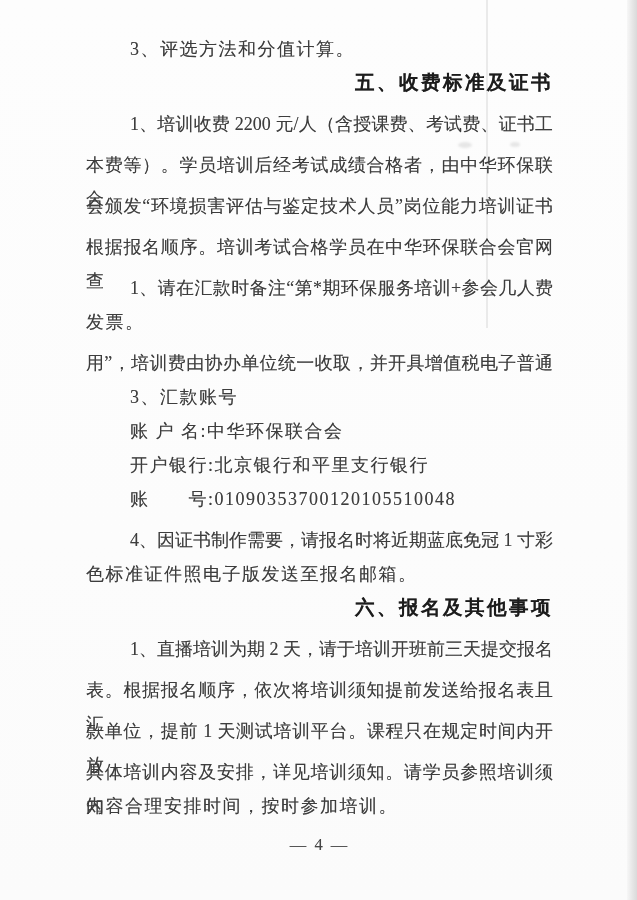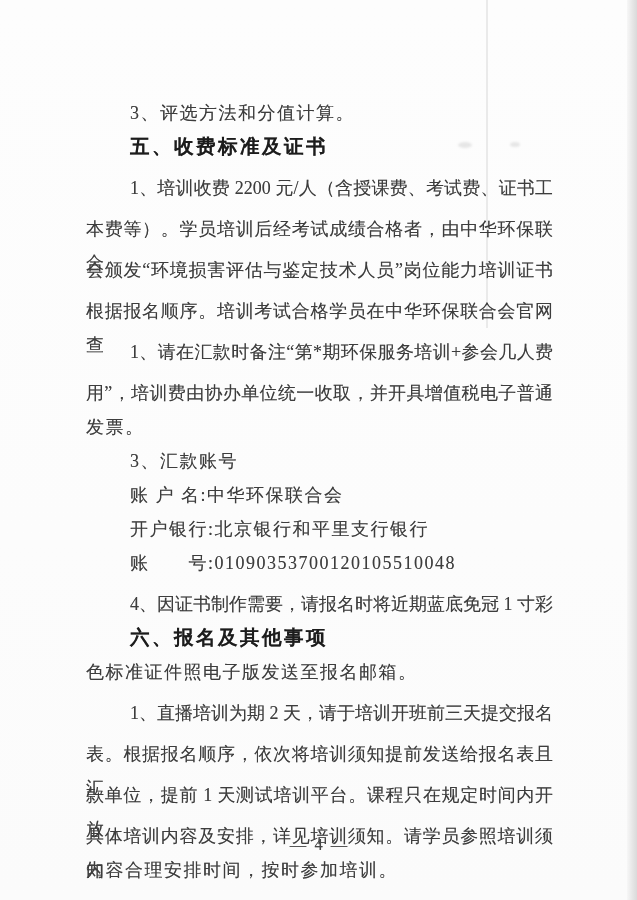--- a/index.html
+++ b/index.html
@@ -25,21 +25,21 @@
   }
   .speck{
     position:absolute;background:#bdbdbd;border-radius:50%;
     filter:blur(1.2px);opacity:.35;
   }
   .speck.a{left:458px;top:142px;width:14px;height:6px;}
   .speck.b{left:510px;top:142px;width:10px;height:5px;}
   
   .content{
     position:absolute;left:86px;top:0;width:467px;
-    padding-top:96px;
+    padding-top:32px;
   }
   .ln{
     font-size:18px;
     line-height:34px;
     height:34px;
     color:#3d3d3d;
     letter-spacing:1.5px;
     white-space:pre;
     text-shadow:0 0 .5px rgba(40,40,40,.4);
   }
@@ -53,20 +53,21 @@
   }
   .ln.indent{
     text-indent:44px;
   }
   .ln.heading{
     font-weight:bold;
     color:#1c1c1c;
     font-size:19.5px;
     letter-spacing:2.5px;
     text-shadow:0 0 .5px rgba(0,0,0,.55);
+    text-align:right;
   }
   .footer{
     position:absolute;left:86px;top:828px;width:467px;height:34px;
     line-height:34px;text-align:center;
     font-size:16.5px;color:#464646;letter-spacing:2px;
     text-shadow:0 0 .5px rgba(40,40,40,.4);
   }
 </style>
 </head>
 <body>
@@ -79,29 +80,29 @@
   <div class="speck b"></div>
 
   <div class="content">
     <div class="ln indent">3、评选方法和分值计算。</div>
     <div class="ln heading indent">五、收费标准及证书</div>
     <div class="ln indent just">1、培训收费 2200 元/人（含授课费、考试费、证书工</div>
     <div class="ln just">本费等）。学员培训后经考试成绩合格者，由中华环保联合</div>
     <div class="ln just">会颁发“环境损害评估与鉴定技术人员”岗位能力培训证书</div>
     <div class="ln just">根据报名顺序。培训考试合格学员在中华环保联合会官网查</div>
     <div class="ln indent just">1、请在汇款时备注“第*期环保服务培训+参会几人费</div>
+    <div class="ln">发票。</div>
     <div class="ln just">用”，培训费由协办单位统一收取，并开具增值税电子普通</div>
-    <div class="ln">发票。</div>
     <div class="ln indent">3、汇款账号</div>
     <div class="ln indent">账 户 名:中华环保联合会</div>
     <div class="ln indent">开户银行:北京银行和平里支行银行</div>
     <div class="ln indent">账　　号:01090353700120105510048</div>
     <div class="ln indent just">4、因证书制作需要，请报名时将近期蓝底免冠 1 寸彩</div>
+    <div class="ln">色标准证件照电子版发送至报名邮箱。</div>
     <div class="ln heading indent">六、报名及其他事项</div>
-    <div class="ln">色标准证件照电子版发送至报名邮箱。</div>
     <div class="ln indent just">1、直播培训为期 2 天，请于培训开班前三天提交报名</div>
     <div class="ln just">表。根据报名顺序，依次将培训须知提前发送给报名表且汇</div>
     <div class="ln just">款单位，提前 1 天测试培训平台。课程只在规定时间内开放，</div>
     <div class="ln just">具体培训内容及安排，详见培训须知。请学员参照培训须知</div>
     <div class="ln">内容合理安排时间，按时参加培训。</div>
   </div>
 
   <div class="footer">— 4 —</div>
 
 </div>

